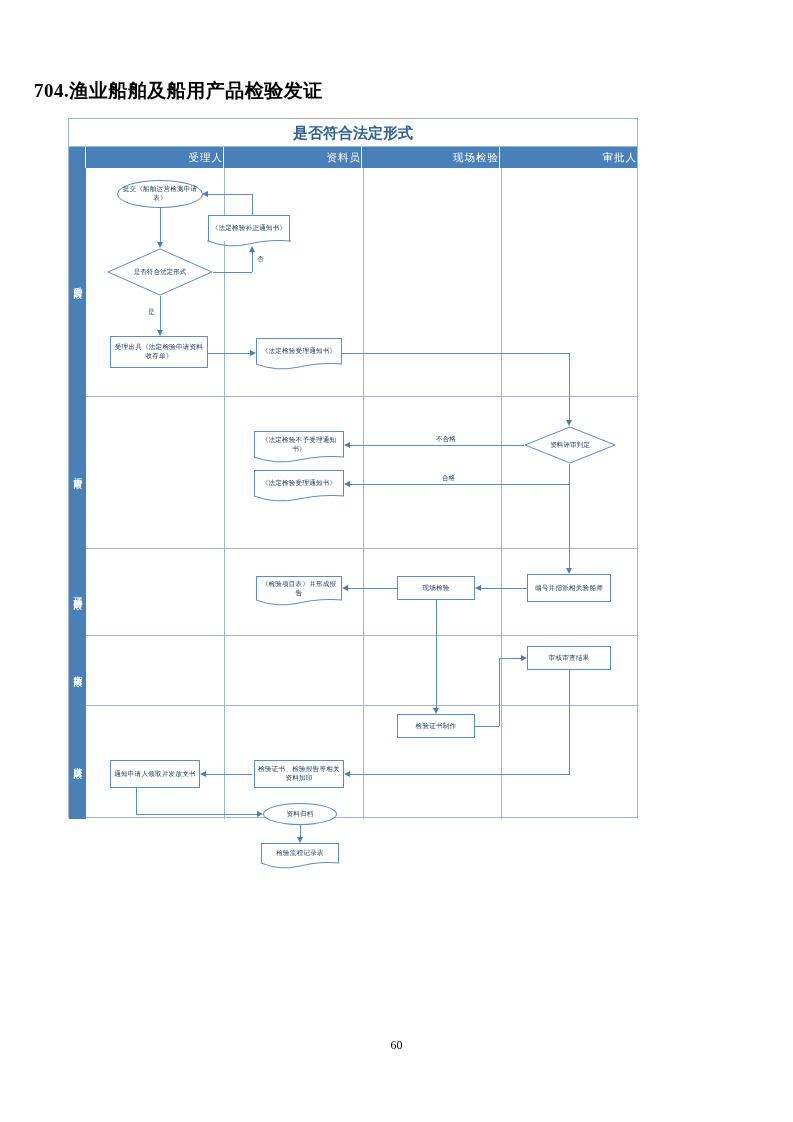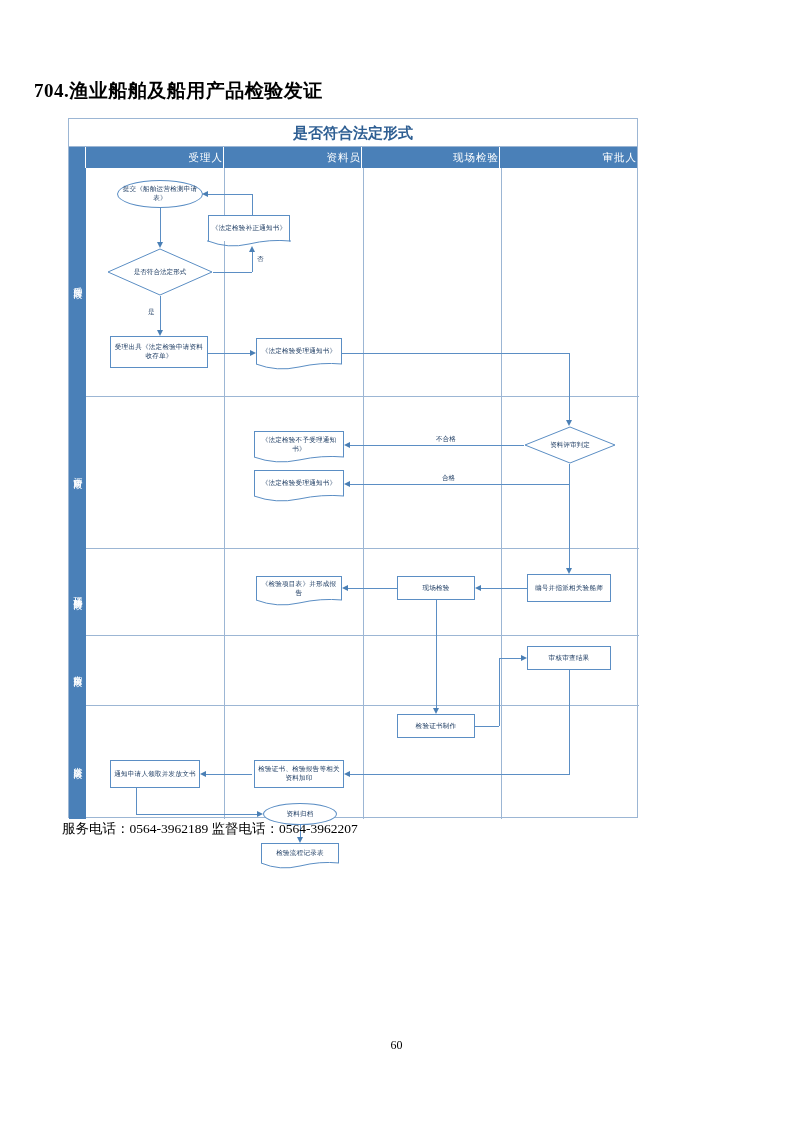--- a/index.html
+++ b/index.html
@@ -298,16 +298,15 @@
     <div class="ln-h" style="left:50px;top:646px;width:121px;"></div>
     <div class="arrow arr-right" style="left:171px;top:642.5px;"></div>
 
     <div class="ln-v" style="left:214px;top:657px;height:12px;"></div>
     <div class="arrow arr-down" style="left:210.5px;top:669px;"></div>
 
   </div>
 </div>
 
 <div id="footer">
-  <div>服务电话：0564-3962189  监督电话：0564-3962207</div>
 </div>
 
 <div id="page-number">60</div>
 
 </body></html>

